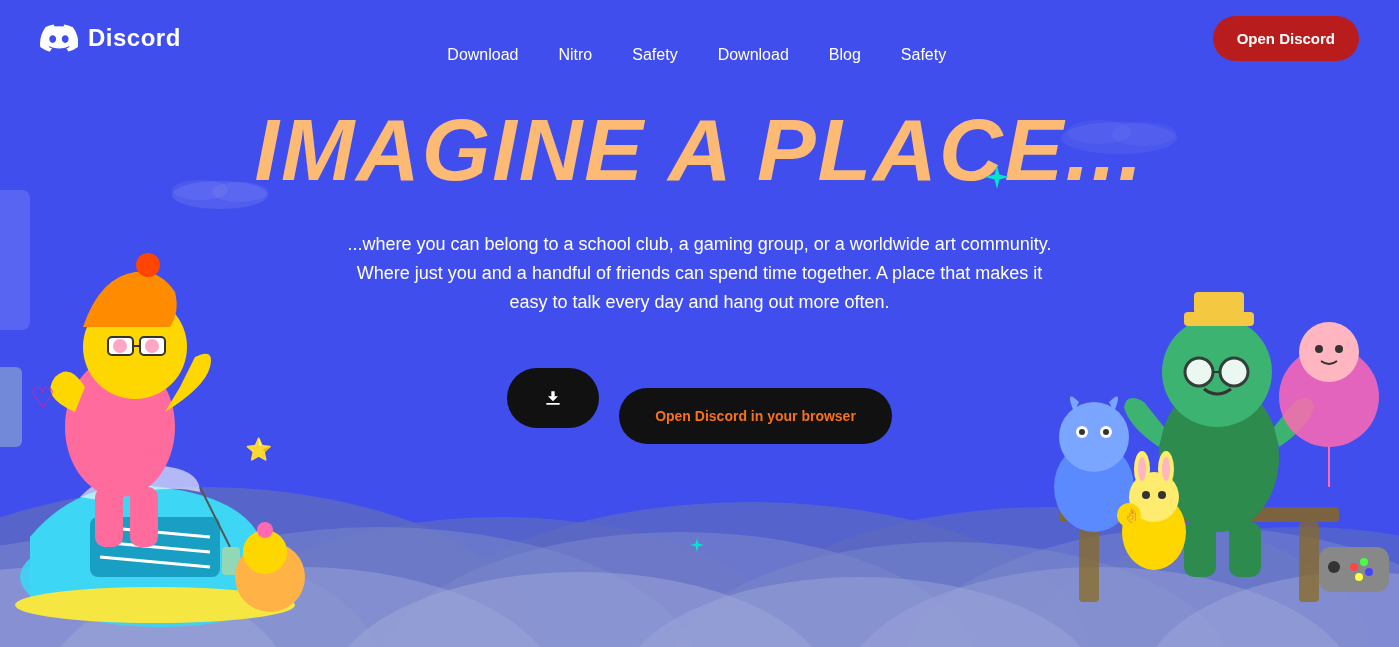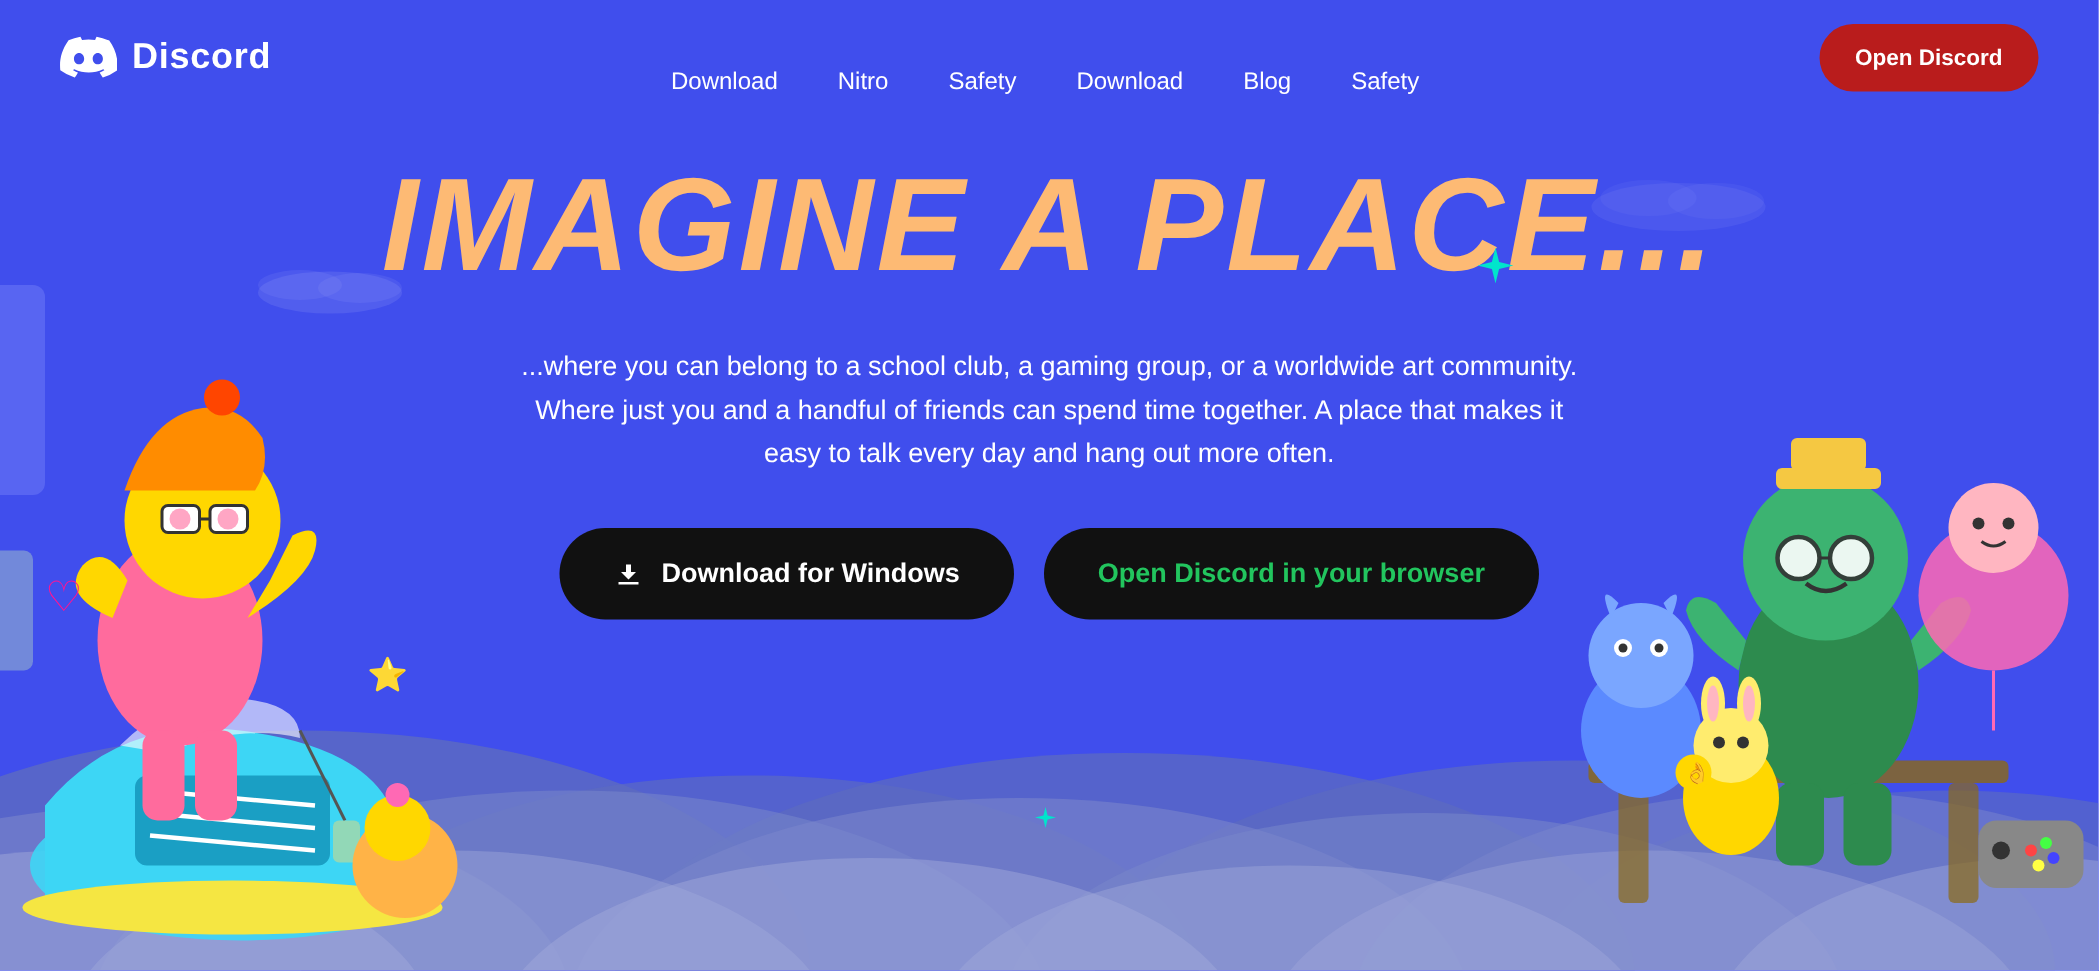--- a/index.html
+++ b/index.html
@@ -118,27 +118,28 @@
       font-size: 18px;
       font-weight: 600;
       cursor: pointer;
       display: flex;
       align-items: center;
       gap: 12px;
     }
 
     .btn-browser {
       background-color: #111111;
-      color: #22c55e;
+      color: #f97316;
       border: none;
       border-radius: 40px;
       padding: 20px 36px;
-      font-size: 18px;
+      font-size: 14px;
       font-weight: 600;
       cursor: pointer;
+      margin-top: 36px;
     }
 
     .download-icon {
       display: inline-block;
       width: 20px;
       height: 20px;
     }
 
     
     
@@ -423,19 +424,18 @@
   </nav>
 
   <section class="hero">
     <h1 class="hero-title">IMAGINE A PLACE...</h1>
     <p class="hero-subtitle">...where you can belong to a school club, a gaming group, or a worldwide art community. Where just you and a handful of friends can spend time together. A place that makes it easy to talk every day and hang out more often.</p>
     <div class="hero-buttons">
       <button class="btn-download">
         <svg class="download-icon" viewBox="0 0 24 24" fill="white">
           <path d="M12 16l-6-6h4V4h4v6h4l-6 6zm-8 2h16v2H4v-2z"></path>
         </svg>
-        <span>Download for Windows</span>
       </button>
       <button class="btn-browser">Open Discord in your browser</button>
     </div>
   </section>
 
 </div>
 
 </body></html>

